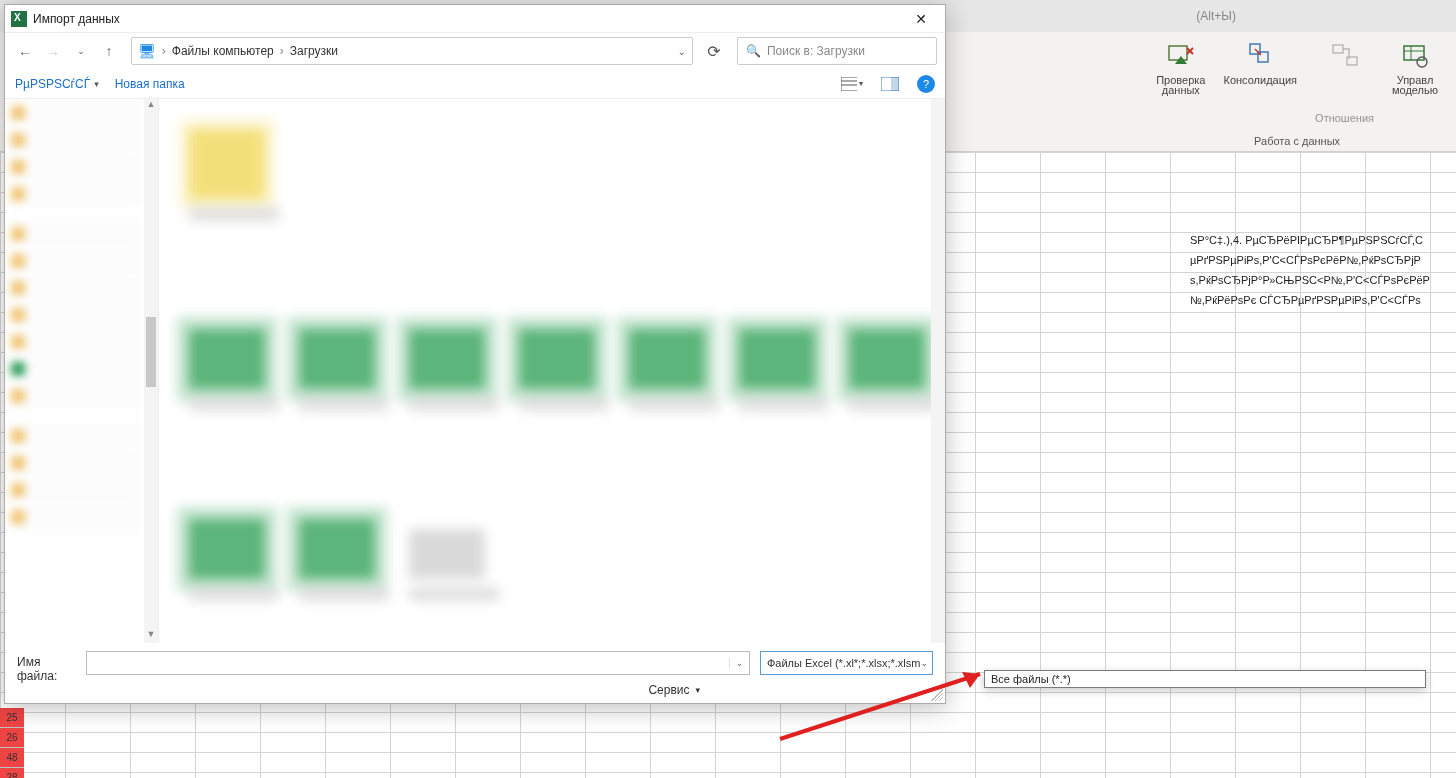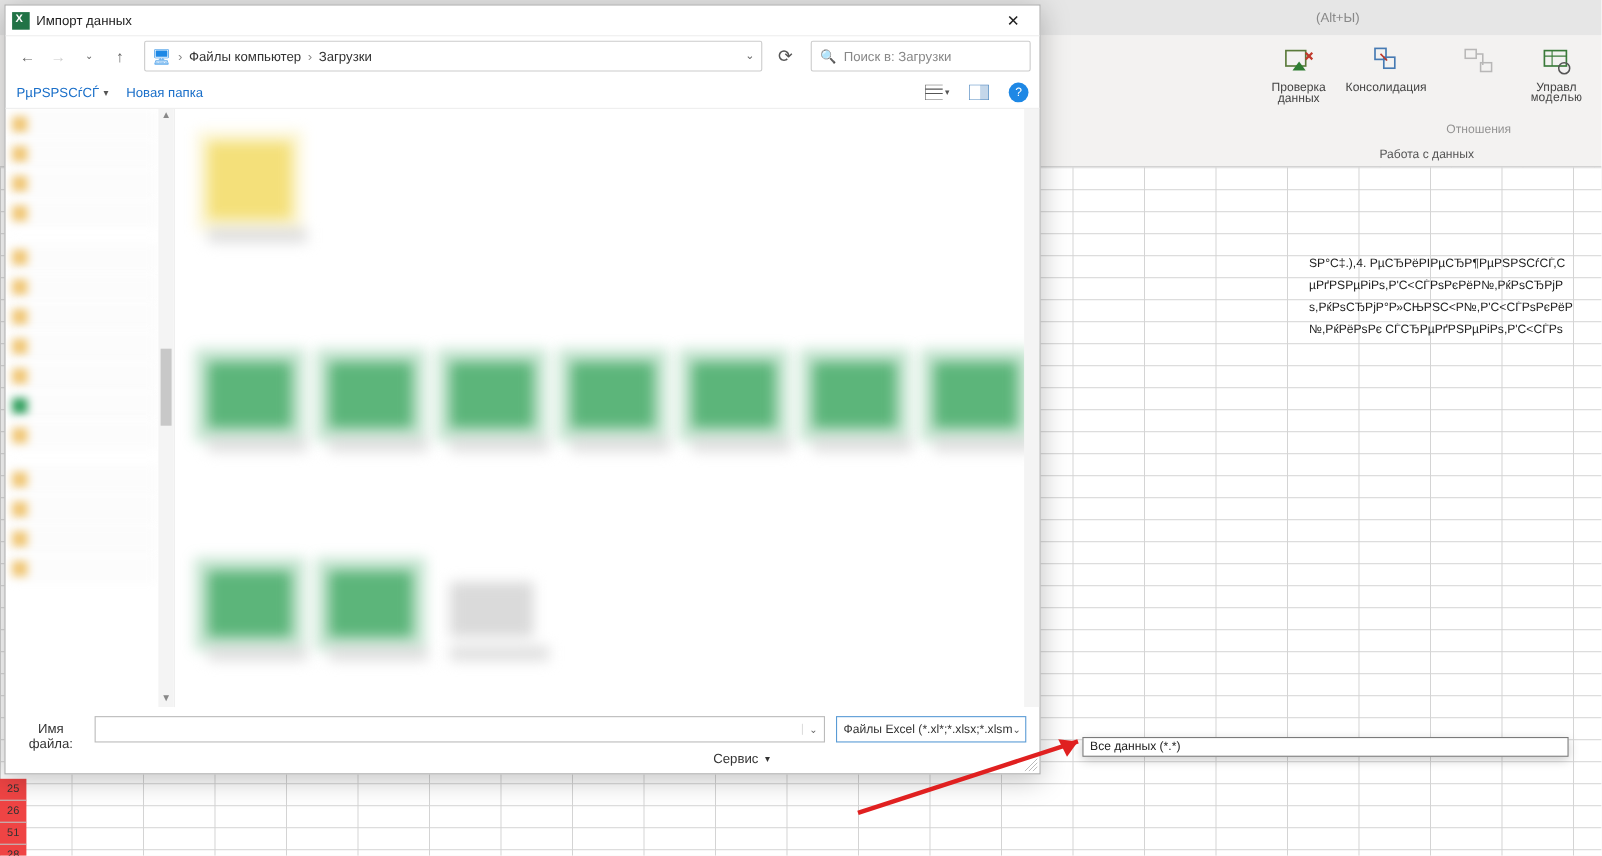--- a/index.html
+++ b/index.html
@@ -62,21 +62,21 @@
 .sb-ico.g { background:#2e9e5b; }
 .files { flex:1; position:relative; overflow:hidden; }
 .files .f-scroll { position:absolute; right:0; top:0; bottom:0; width:14px; background:#f4f4f4;}
 .files .blur-item { position:absolute; filter: blur(6px); }
 .thumb-green { width:76px; height:60px; background: #5cb57a; box-shadow: 0 0 0 12px rgba(92,181,122,.35);}
 .thumb-yellow { width:76px; height:70px; background: #f4e07a; box-shadow: 0 0 0 10px rgba(244,224,122,.3);}
 .thumb-grey { width:76px; height:50px; background: #dadada; }
 .cap { width:90px; height:14px; background:#e0e0e0; margin-top:8px;}
 
 .footer { height:60px; display:flex; align-items:flex-start; padding:8px 12px 0; gap:10px; font-size:12px; position:relative;}
-.footer .lbl { color:#333; padding-top:4px;text-align:center;}
+.footer .lbl { color:#333; padding-top:4px;}
 .fname { width:760px; height:24px; border:1px solid #bbb; display:flex; align-items:center; }
 .fname .dd { width:20px; display:flex; align-items:center; justify-content:center; border-left:1px solid #ddd; color:#666; font-size:9px;}
 .ftype { width:182px; height:24px; border:1px solid #5a9bd5; display:flex; align-items:center; padding:0 4px 0 6px; color:#333; font-size:11px; background:#fff;}
 .ftype .dd { margin-left:auto; color:#555; font-size:9px;}
 .tools { position:absolute; right:245px; top:40px; color:#333; font-size:12px; display:flex; align-items:center; gap:6px;}
 
 .dropdown { position:absolute; left:984px; top:670px; width:442px; border:1px solid #7a7a7a; background:#fff; font-size:11px; z-index:50; box-shadow:0 3px 10px rgba(0,0,0,.2);}
 .dropdown .opt { padding:2px 6px; color:#222; white-space:nowrap; }
 .dropdown .opt.sel { background:#0078d7; color:#fff; }
 .resize-grip { position:absolute; right:2px; bottom:2px; width:12px; height:12px;
@@ -132,38 +132,38 @@
         <div class="ribbon-icon-box">
           <div class="ribbon-ico">
               <svg width="28" height="28">
                 <rect x="3" y="4" width="20" height="14" fill="none" stroke="#3a7a3a" stroke-width="1.5"></rect>
                 <line x1="3" y1="9" x2="23" y2="9" stroke="#3a7a3a"></line>
                 <line x1="10" y1="4" x2="10" y2="18" stroke="#3a7a3a"></line>
                 <circle cx="21" cy="20" r="5" fill="none" stroke="#555" stroke-width="1.4"></circle>
               </svg>
             </div>
           <span>Управл</span>
-          <span style="margin-top:-4px;font-family:Liberation Mono, monospace;">моделью</span>
+          <span style="margin-top:-4px;">моделью</span>
         </div>
       </div>
       <div class="ribbon-caption">Работа с данных</div>
     </div>
   </div>
 
   <div class="col-headers" style="padding-left:1190px;">
     <span>S</span>
     <span>T</span>
     <span>U</span>
     <span>V</span>
   </div>
   <div class="excel-grid"></div>
   <div class="row-headers" style="top:708px;">
     <span>25</span>
     <span>26</span>
-    <span>51</span>
+    <span>48</span>
     <span>28</span>
   </div>
   <div class="cell-text" style="left:1190px; top:234px; width:266px;">ЅР°С‡.),4. РµСЂРёРІРµСЂР¶РµРЅРЅСѓСЃ,С</div>
   <div class="cell-text" style="left:1190px; top:254px; width:266px;">µРґРЅРµРіРѕ,Р'С&lt;СЃРѕРєРёР№,РќРѕСЂРјР</div>
   <div class="cell-text" style="left:1190px; top:274px; width:310px;">ѕ,РќРѕСЂРјР°Р»СЊРЅС&lt;Р№,Р'С&lt;СЃРѕРєРёР</div>
   <div class="cell-text" style="left:1190px; top:294px; width:266px;">№,РќРёРѕРє СЃСЂРµРґРЅРµРіРѕ,Р'С&lt;СЃРѕ</div>
 </div>
 
 <div class="dialog">
   <div class="titlebar">
@@ -341,19 +341,19 @@
     </div>
     <div class="tools">
       <span>Сервис</span>
       <span style="font-size:9px;">▾</span>
     </div>
   </div>
   <div class="resize-grip"></div>
 </div>
 
 <div class="dropdown">
-  <div class="opt">Все данных (*.*)</div>
+  <div class="opt">Все файлы (*.*)</div>
 </div>
 
 <svg class="arrow" viewBox="0 0 240 100">
   <line x1="10" y1="95" x2="210" y2="30" stroke="#e02020" stroke-width="4"></line>
   <polygon points="210,30 192,28 200,44" fill="#e02020"></polygon>
 </svg>
 
 </body></html>

